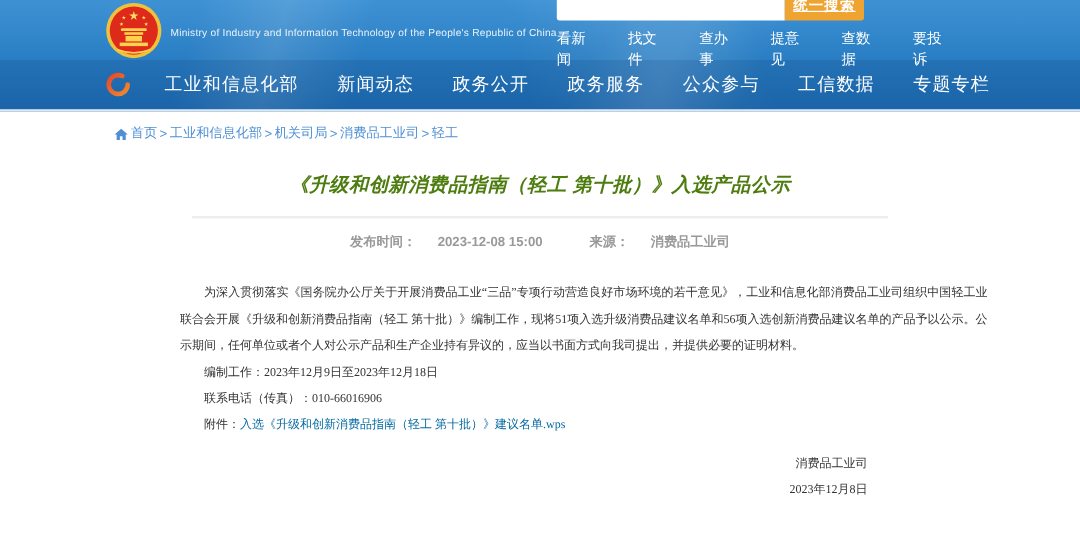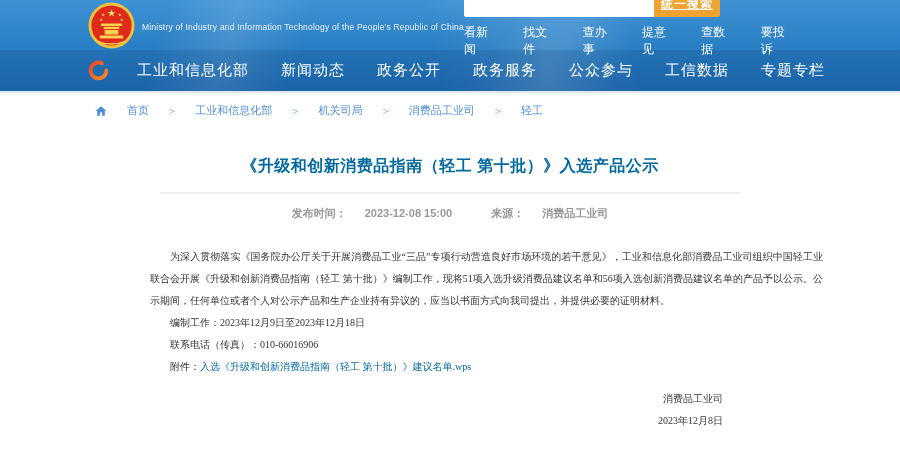--- a/index.html
+++ b/index.html
@@ -56,31 +56,31 @@
     padding-left:88px; gap:32px;
   }
   .nav-logo { width:21px; height:21px; display:block; margin-right:-4px; }
   .nav a {
     color:#fff; font-size:15px; text-decoration:none; letter-spacing:1px;
     white-space:nowrap;
   }
 
   
   .breadcrumb {
-    display:flex; align-items:center; gap:20px;
-    padding:10px 0 6px 95px; font-size:11px; color:#4e8fd5;font-family:Liberation Serif, serif;
+    display:flex; align-items:flex-end; gap:2px;
+    padding:10px 0 6px 95px; font-size:11px; color:#4e8fd5;
   }
   .breadcrumb .home-icon { width:12px; height:12px; display:block; }
   .breadcrumb a { color:#4e8fd5; text-decoration:none; }
   .breadcrumb .sep { color:#4e8fd5; }
 
   
   .article-title {
-    margin-top:32px; text-align:center;
-    font-size:16px; font-weight:bold; color:#0369a1; letter-spacing:0.5px;
+    margin-top:20px; text-align:center;
+    font-size:16px; font-weight:bold; color:#4d7c0f; letter-spacing:0.5px;font-style:italic;
   }
   .title-divider {
     width:580px; margin:15px auto 0; border:none; border-top:2px solid #ededed; height:0;
   }
   .meta {
     margin-top:12px; text-align:center; font-size:11px; color:#999;
   }
   .meta span { margin:0 9px;font-weight:bold; }
   .article-body {
     margin:25px 77px 0 150px;

